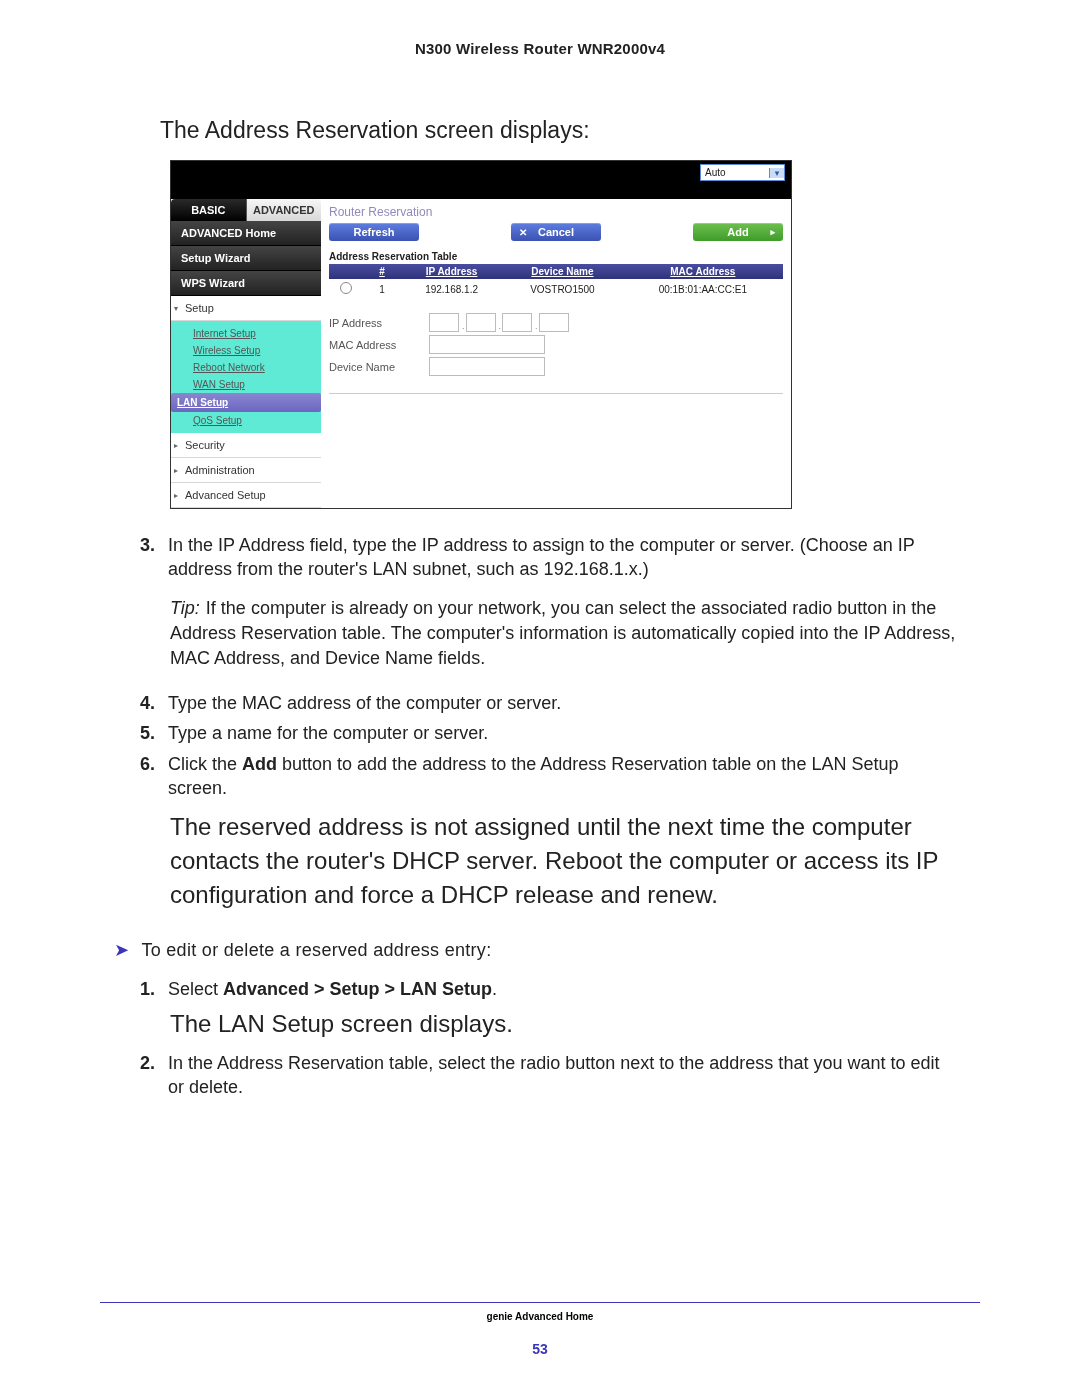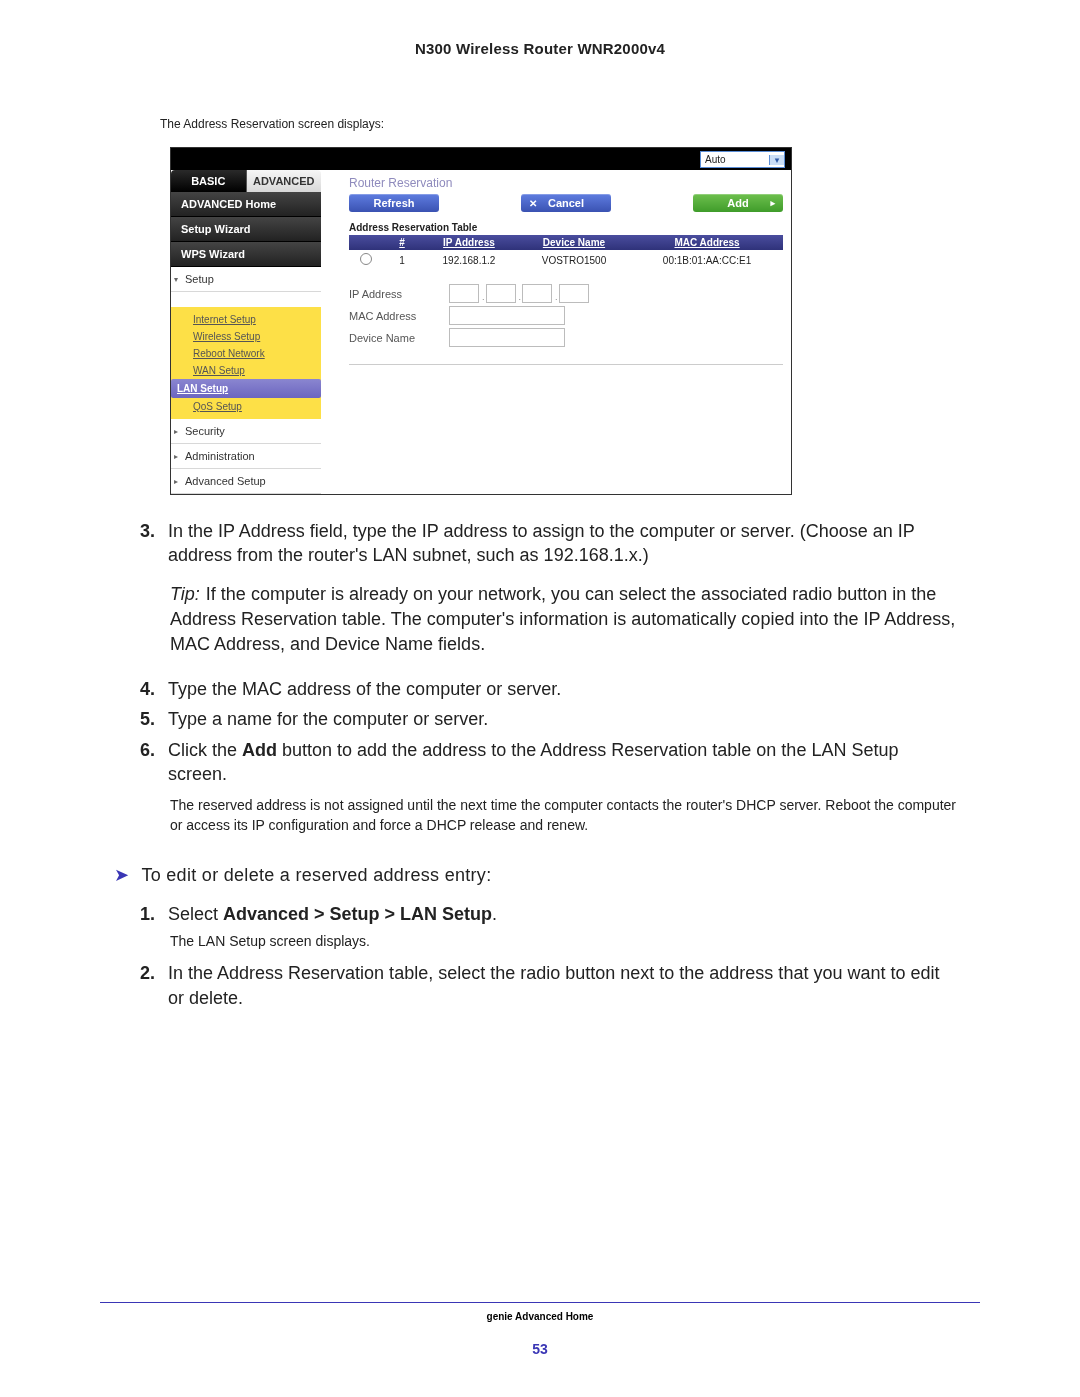--- a/index.html
+++ b/index.html
@@ -17,38 +17,38 @@
     box-sizing: border-box;
   }
   .doc-header {
     text-align: center;
     font-weight: 700;
     font-size: 15px;
     margin-bottom: 60px;
     letter-spacing: 0.2px;
   }
   .intro {
-    font-size: 12px;
+    font-size: 23px;
     margin: 0 20px 16px 60px;
   }
 
   
   .router {
     border: 1px solid #333;
     width: 620px;
     margin: 0 0 24px 70px;
     font-size: 11px;
     color: #222;
     background: #fff;
   }
   .router-header {
     background: #000;
     display: flex;
     align-items: stretch;
-    height: 22px;
+    height: 38px;
     position: relative;
   }
   .router-header .auto {
     position: absolute;
     right: 6px;
     top: 3px;
     background: #fff;
     border: 1px solid #5a8dd6;
     font-size: 10px;
     height: 15px;
@@ -65,21 +65,20 @@
     border-left: 1px solid #5a8dd6;
     display: flex;
     align-items: center;
     justify-content: center;
     color: #2d5aa8;
     font-size: 9px;
   }
 
   .router-body {
     display: flex;
-    gap: 20px;
   }
   .sidebar {
     width: 150px;
     background: #fff;
   }
   .tabs {
     display: flex;
     height: 22px;
   }
   .tab {
@@ -121,23 +120,22 @@
     position: relative;
   }
   .side-section .arrow {
     position: absolute;
     left: 3px;
     top: 8px;
     font-size: 8px;
     color: #666;
   }
   .sub-list {
-    background: #fde047;
+    background: #5eead4;
     padding: 4px 0 4px 22px;
-    margin-top: 15px;
   }
   .sub-item {
     font-size: 10px;
     color: #555;
     text-decoration: underline;
     padding: 3px 0;
     cursor: pointer;
   }
   .sub-item.current {
     background: linear-gradient(#8a86d0,#6c66c0);
@@ -248,21 +246,21 @@
     flex-shrink: 0;
   }
   .step .bold { font-weight: 700; }
   .tip {
     font-size: 18px;
     margin: 14px 20px 20px 70px;
     line-height: 1.4;
   }
   .tip .tip-label { font-style: italic; margin-right: 6px; }
   .sub-para {
-    font-size: 14px;
+    font-size: 24px;
     margin: 10px 20px 18px 70px;
     line-height: 1.4;
   }
   .proc-head {
     display: flex;
     align-items: baseline;
     margin: 28px 20px 16px 14px;
     font-size: 18px;
     letter-spacing: 0.3px;
   }

